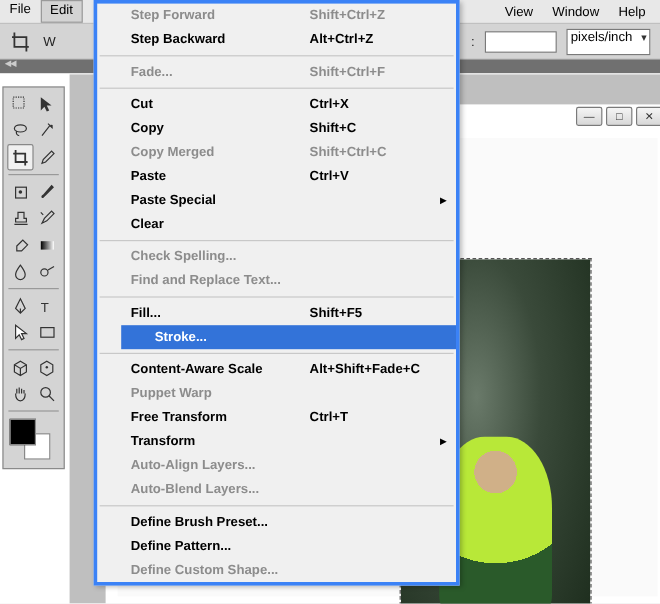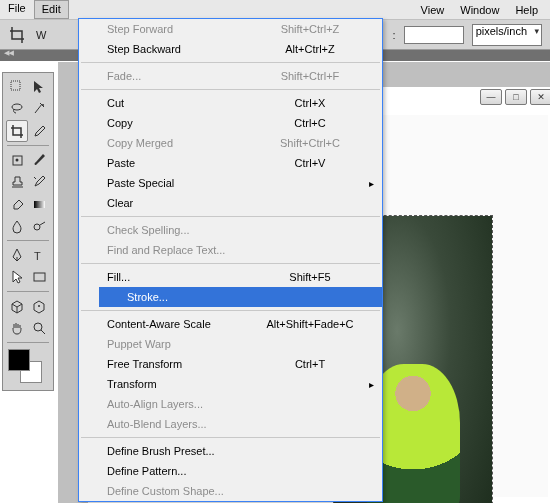--- a/index.html
+++ b/index.html
@@ -39,27 +39,27 @@
   .stage { position: absolute; left: 58px; top: 62px; right: 0; bottom: 0; background: #bfbfbf; }
   .docwin { position: absolute; left: 30px; top: 25px; width: 470px; height: 420px; background: #fff; }
   .winctrl { position: absolute; right: 6px; top: 2px; display: flex; gap: 3px; }
   .winbtn { width: 22px; height: 16px; background: linear-gradient(#f5f5f5,#d8d8d8); border: 1px solid #7a7a7a; border-radius: 2px; display: flex; align-items: center; justify-content: center; font-size: 9px; color: #333; }
   .docctnt { position: absolute; left: 10px; top: 28px; right: 10px; bottom: 10px; background: #fafafa; }
   .photo { position: absolute; left: 235px; top: 100px; width: 160px; height: 330px; border: 1px dashed #555; overflow: hidden; }
   .photobg { width: 100%; height: 100%; background: radial-gradient(ellipse at 40% 35%, #6a7a6a 0%, #3a4a3a 40%, #1a2a1a 100%); position: relative; }
   .photokid { position: absolute; left: 20%; top: 45%; width: 60%; height: 45%; background: radial-gradient(circle at 50% 20%, #d0b088 0 14%, #b8e838 14% 60%, #2a5a2a 60%); border-radius: 40% 40% 10% 10%; }
   
   
-  .dropdown { position: absolute; left: 78px; top: 18px; width: 305px; background: #f0f0f0; border: 1px solid #3b82f6; box-shadow: 2px 2px 4px rgba(0,0,0,0.25); z-index: 100; }
+  .dropdown { position: absolute; left: 78px; top: 0; width: 305px; background: #f0f0f0; border: 3px solid #3b82f6; box-shadow: 2px 2px 4px rgba(0,0,0,0.25); z-index: 100; font-weight: bold; }
   .dd-item { display: flex; justify-content: space-between; align-items: center; padding: 4px 22px 4px 28px; cursor: default; color: #000; position: relative; }
   .dd-item.disabled { color: #8c8c8c; }
   .dd-item.highlight { background: #3373d9; color: #fff; margin-left: 20px; }
   .dd-sep { height: 1px; background: #c8c8c8; margin: 3px 2px; }
   .dd-arrow::after { content: "▸"; position: absolute; right: 8px; font-size: 10px; }
-  .dd-short { min-width: 100px; text-align: center; }
+  .dd-short { min-width: 100px; text-align: left; }
 </style>
 </head>
 <body>
 
 <div class="menubar">
   <div class="menubar-item">File</div>
   <div class="menubar-item open">Edit</div>
   <div class="menubar-gap"></div>
   <div class="menubar-right">
     <div class="menubar-item">View</div>
@@ -271,21 +271,21 @@
       <span>Fade...</span>
       <span class="dd-short">Shift+Ctrl+F</span>
     </div>
     <div class="dd-sep"></div>
     <div class="dd-item">
       <span>Cut</span>
       <span class="dd-short">Ctrl+X</span>
     </div>
     <div class="dd-item">
       <span>Copy</span>
-      <span class="dd-short">Ctrl+C</span>
+      <span class="dd-short">Shift+C</span>
     </div>
     <div class="dd-item disabled">
       <span>Copy Merged</span>
       <span class="dd-short">Shift+Ctrl+C</span>
     </div>
     <div class="dd-item">
       <span>Paste</span>
       <span class="dd-short">Ctrl+V</span>
     </div>
     <div class="dd-item dd-arrow">

